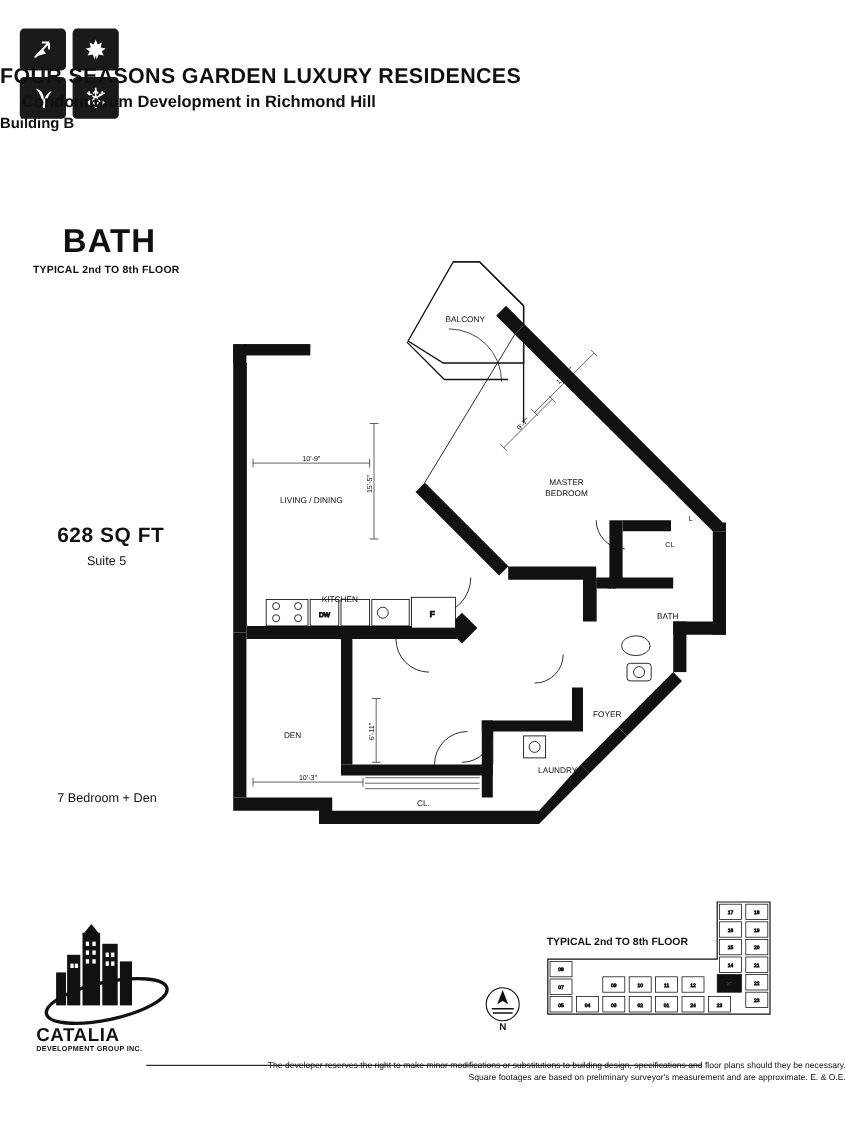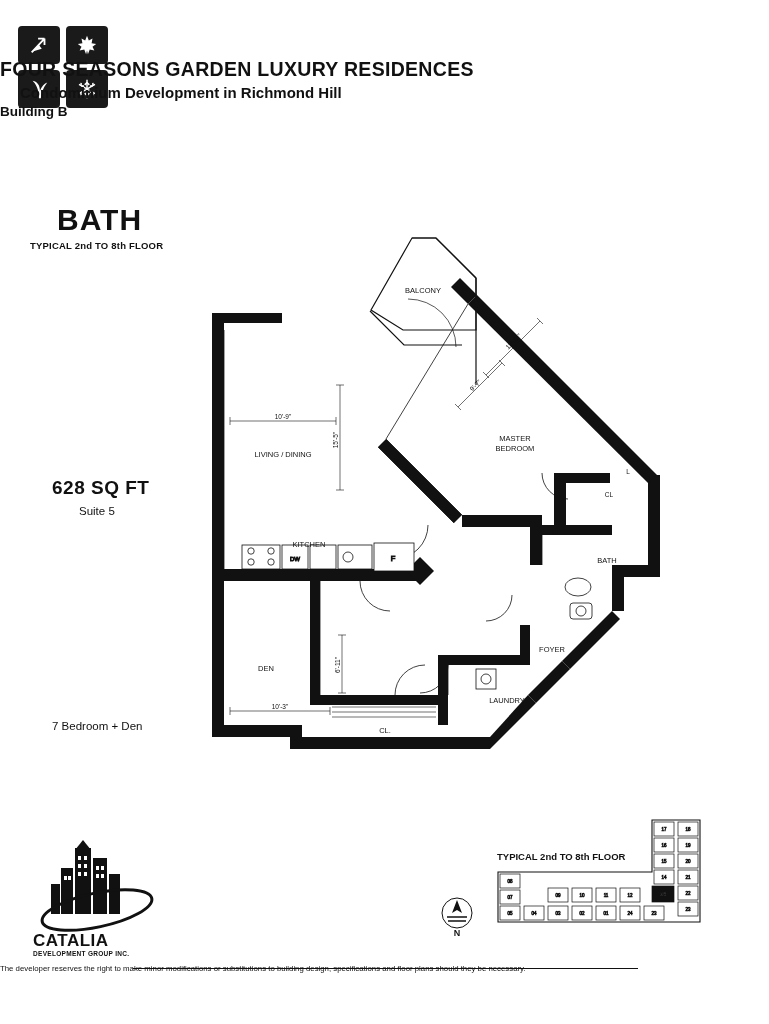--- a/index.html
+++ b/index.html
@@ -39,21 +39,21 @@
   .keyplan{position:absolute;left:492px;top:818px;width:240px;height:120px;}
   .compass{position:absolute;left:437px;top:893px;width:40px;height:48px;}
   .compass-n{position:absolute;left:437px;top:928px;width:40px;text-align:center;font-size:9px;font-weight:bold;}
 
   
   .catalia{position:absolute;left:35px;top:840px;width:135px;height:115px;}
   .catalia-name{position:absolute;left:33px;top:931px;font-size:17px;font-weight:bold;letter-spacing:.5px;}
   .catalia-sub{position:absolute;left:33px;top:950px;font-size:6.5px;font-weight:bold;letter-spacing:.3px;}
 
   
-  .footer{position:absolute;left:0;right:0;top:963px;text-align:left;font-size:7.8px;line-height:1.45;color:#111;}
+  .footer{position:absolute;left:0;right:0;top:963px;text-align:right;font-size:7.8px;line-height:1.45;color:#111;}
   .footer-rule{position:absolute;left:133px;top:968px;width:505px;height:1px;background:#111;}
 </style>
 </head>
 <body>
 
 <div class="page">
 
   <div class="logo-badge">
     <div class="logo-cell lc1">
       <div class="glyph">
@@ -346,15 +346,16 @@
       </g>
       <ellipse cx="62" cy="70" rx="56" ry="17" fill="none" stroke="#111" stroke-width="3" transform="rotate(-12 62 70)"></ellipse>
     </svg>
   </div>
   <div class="catalia-name">CATALIA</div>
   <div class="catalia-sub">DEVELOPMENT GROUP INC.</div>
 
   <div class="footer-rule"></div>
   <div class="footer">
     <div>The developer reserves the right to make minor modifications or substitutions to building design, specifications and floor plans should they be necessary.</div>
+    <div>Square footages are based on preliminary surveyor's measurement and are approximate. E. &amp; O.E.</div>
   </div>
 
 </div>
 
 </body></html>

